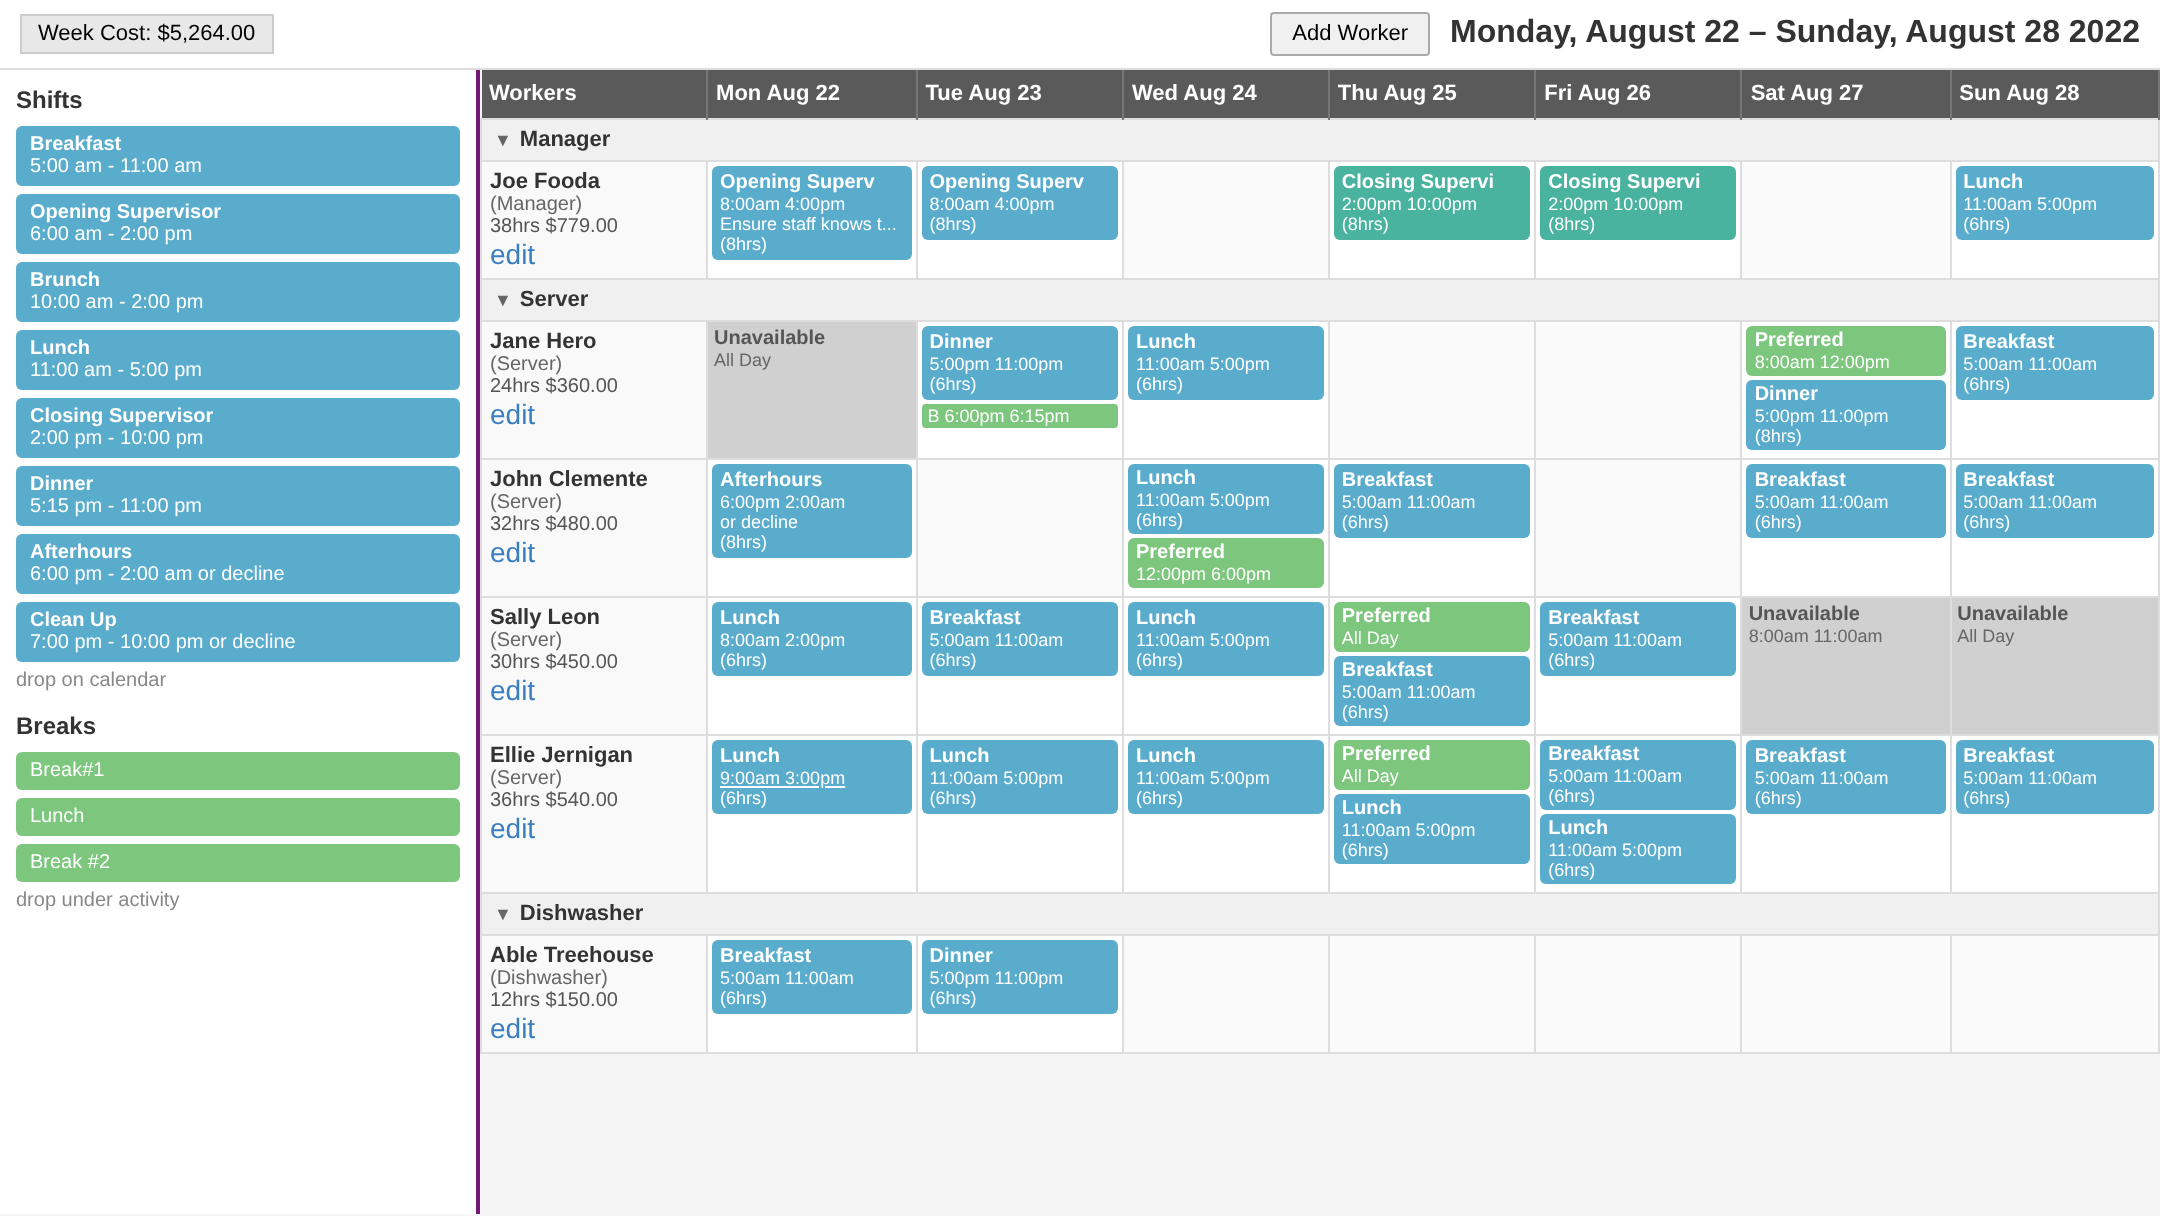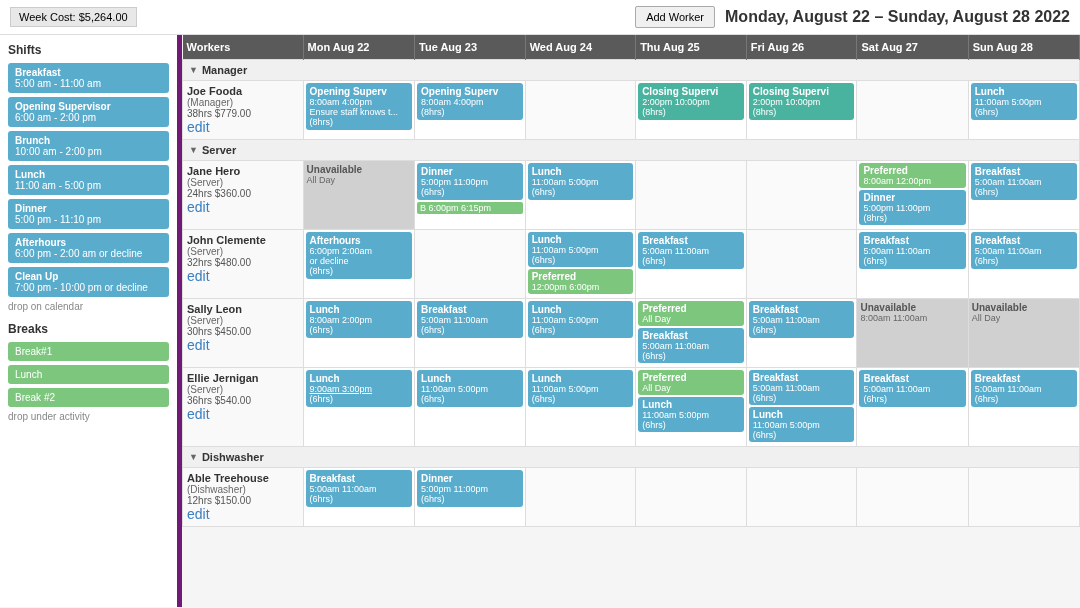--- a/index.html
+++ b/index.html
@@ -10,21 +10,21 @@
     #top-bar .week-cost { background: #e8e8e8; border: 1px solid #ccc; padding: 3px 8px; font-size: 11px; }
     #top-bar .title { font-size: 16px; font-weight: bold; color: #333; }
     #top-bar .right-btns { display: flex; gap: 6px; }
     .btn { border: 1px solid #aaa; background: #f0f0f0; padding: 4px 10px; font-size: 11px; cursor: pointer; border-radius: 2px; }
     .btn-primary { background: #e8e8e8; }
 
     
     #main { display: flex; height: calc(608px - 36px); }
 
     
-    #sidebar { width: 182px; background: #fff; border-right: 5px solid #701a75; padding: 8px; overflow-y: auto; flex-shrink: 0; }
+    #sidebar { width: 240px; background: #fff; border-right: 2px solid #701a75; padding: 8px; overflow-y: auto; flex-shrink: 0; }
     .sidebar-section-title { font-weight: bold; font-size: 12px; margin-bottom: 6px; color: #333; }
     .shift-item { border-radius: 3px; padding: 4px 7px; margin-bottom: 4px; color: #fff; font-size: 10px; cursor: grab; }
     .shift-breakfast { background: #5aaccc; }
     .drop-hint { font-size: 10px; color: #888; margin-top: 4px; margin-bottom: 10px; }
 
     .breaks-section { margin-top: 10px; }
     .break-item { border-radius: 3px; padding: 4px 7px; margin-bottom: 4px; font-size: 10px; cursor: grab; }
     .break-break1 { background: #7dc67d; color: #fff; }
 
     
@@ -77,22 +77,26 @@
         </div>
         <div class="shift-item shift-breakfast">
           <div style="font-weight:bold;">Brunch</div>
           <div>10:00 am - 2:00 pm</div>
         </div>
         <div class="shift-item shift-breakfast">
           <div style="font-weight:bold;">Lunch</div>
           <div>11:00 am - 5:00 pm</div>
         </div>
         <div class="shift-item shift-breakfast">
+          <div style="font-weight:bold;">Closing Supervisor</div>
+          <div>2:00 pm - 10:00 pm</div>
+        </div>
+        <div class="shift-item shift-breakfast">
           <div style="font-weight:bold;">Dinner</div>
-          <div>5:00 pm - 11:10 pm</div>
+          <div>5:15 pm - 11:00 pm</div>
         </div>
         <div class="shift-item shift-breakfast">
           <div style="font-weight:bold;">Afterhours</div>
           <div>6:00 pm - 2:00 am or decline</div>
         </div>
         <div class="shift-item shift-breakfast">
           <div style="font-weight:bold;">Clean Up</div>
           <div>7:00 pm - 10:00 pm or decline</div>
         </div>
       </div>

